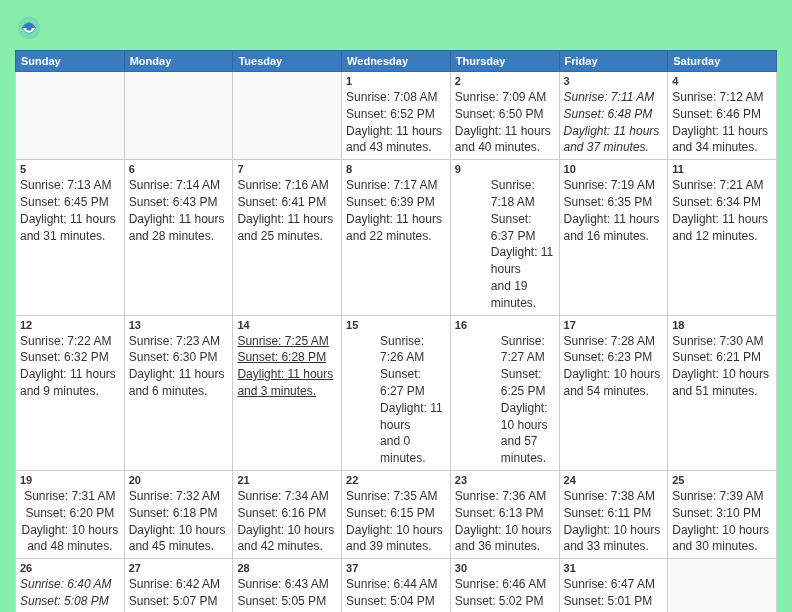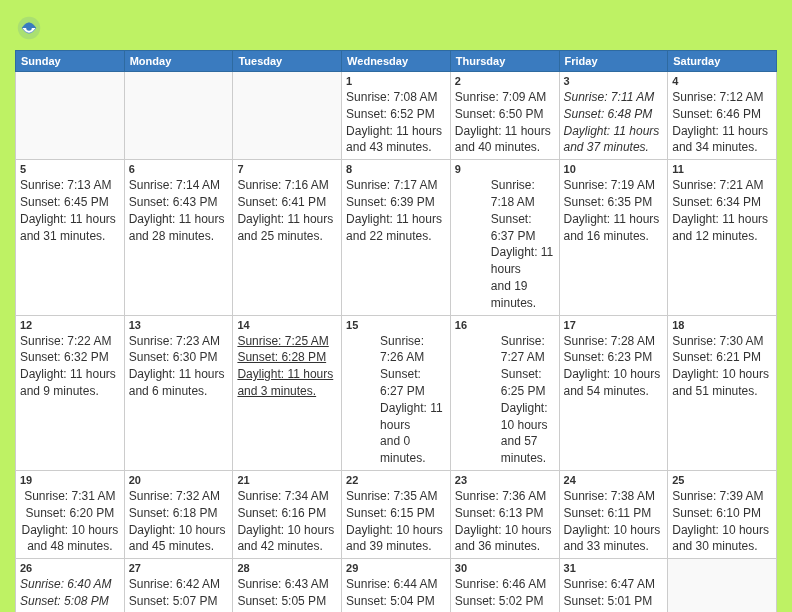--- a/index.html
+++ b/index.html
@@ -6,21 +6,21 @@
     body {
       width: 792px;
       height: 612px;
       font-family: Arial, sans-serif;
       background: #fff;
       overflow: hidden;
     }
     .page {
       width: 792px;
       height: 612px;
-      background: #bef264;
+      background: #86efac;
       padding: 10px 15px;
     }
     .header {
       display: flex;
       justify-content: space-between;
       align-items: flex-start;
       margin-bottom: 8px;
     }
     .logo {
       display: flex;
@@ -311,21 +311,21 @@
           <td>
             <span class="day-num">24</span>
             <div class="day-info" style="white-space: pre-line;">Sunrise: 7:38 AM
 Sunset: 6:11 PM
 Daylight: 10 hours
 and 33 minutes.</div>
           </td>
           <td>
             <span class="day-num">25</span>
             <div class="day-info" style="white-space: pre-line;">Sunrise: 7:39 AM
-Sunset: 6:10 PM
+Sunset: 3:10 PM
 Daylight: 10 hours
 and 30 minutes.</div>
           </td>
         </tr>
         <tr class="last-row">
           <td>
             <span class="day-num">26</span>
             <div class="day-info" style="white-space: pre-line; font-style: italic;">Sunrise: 6:40 AM
 Sunset: 5:08 PM
 Daylight: 10 hours
@@ -339,21 +339,21 @@
 and 25 minutes.</div>
           </td>
           <td>
             <span class="day-num">28</span>
             <div class="day-info" style="white-space: pre-line;">Sunrise: 6:43 AM
 Sunset: 5:05 PM
 Daylight: 10 hours
 and 22 minutes.</div>
           </td>
           <td>
-            <span class="day-num">29</span>
+            <span class="day-num">37</span>
             <div class="day-info" style="white-space: pre-line;">Sunrise: 6:44 AM
 Sunset: 5:04 PM
 Daylight: 10 hours
 and 19 minutes.</div>
           </td>
           <td>
             <span class="day-num">30</span>
             <div class="day-info" style="white-space: pre-line;">Sunrise: 6:46 AM
 Sunset: 5:02 PM
 Daylight: 10 hours

